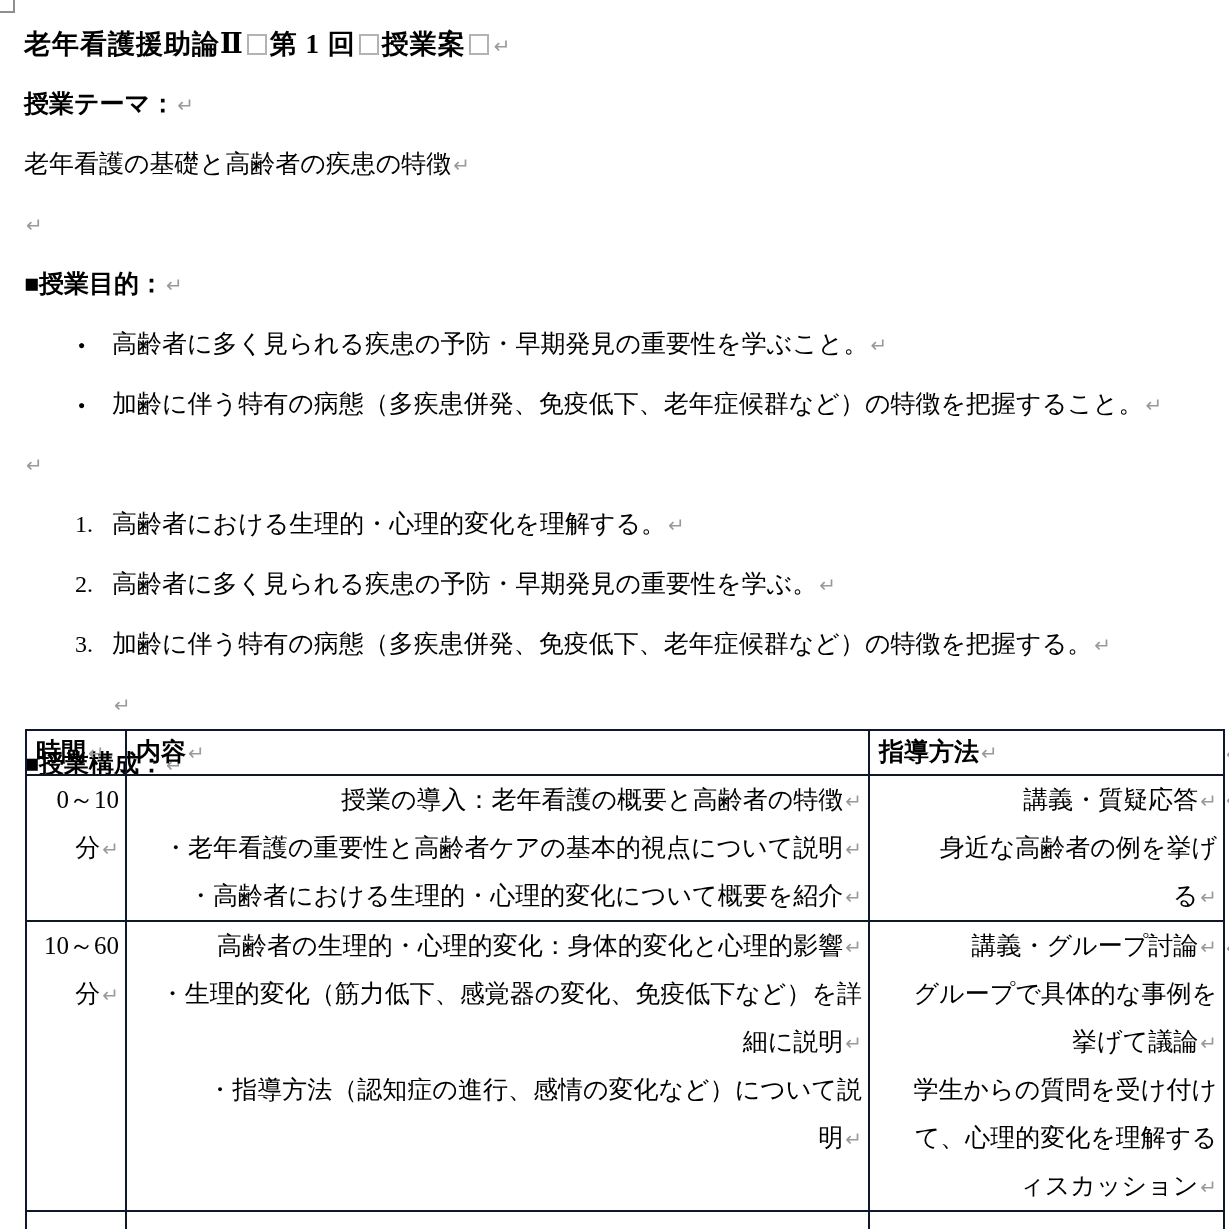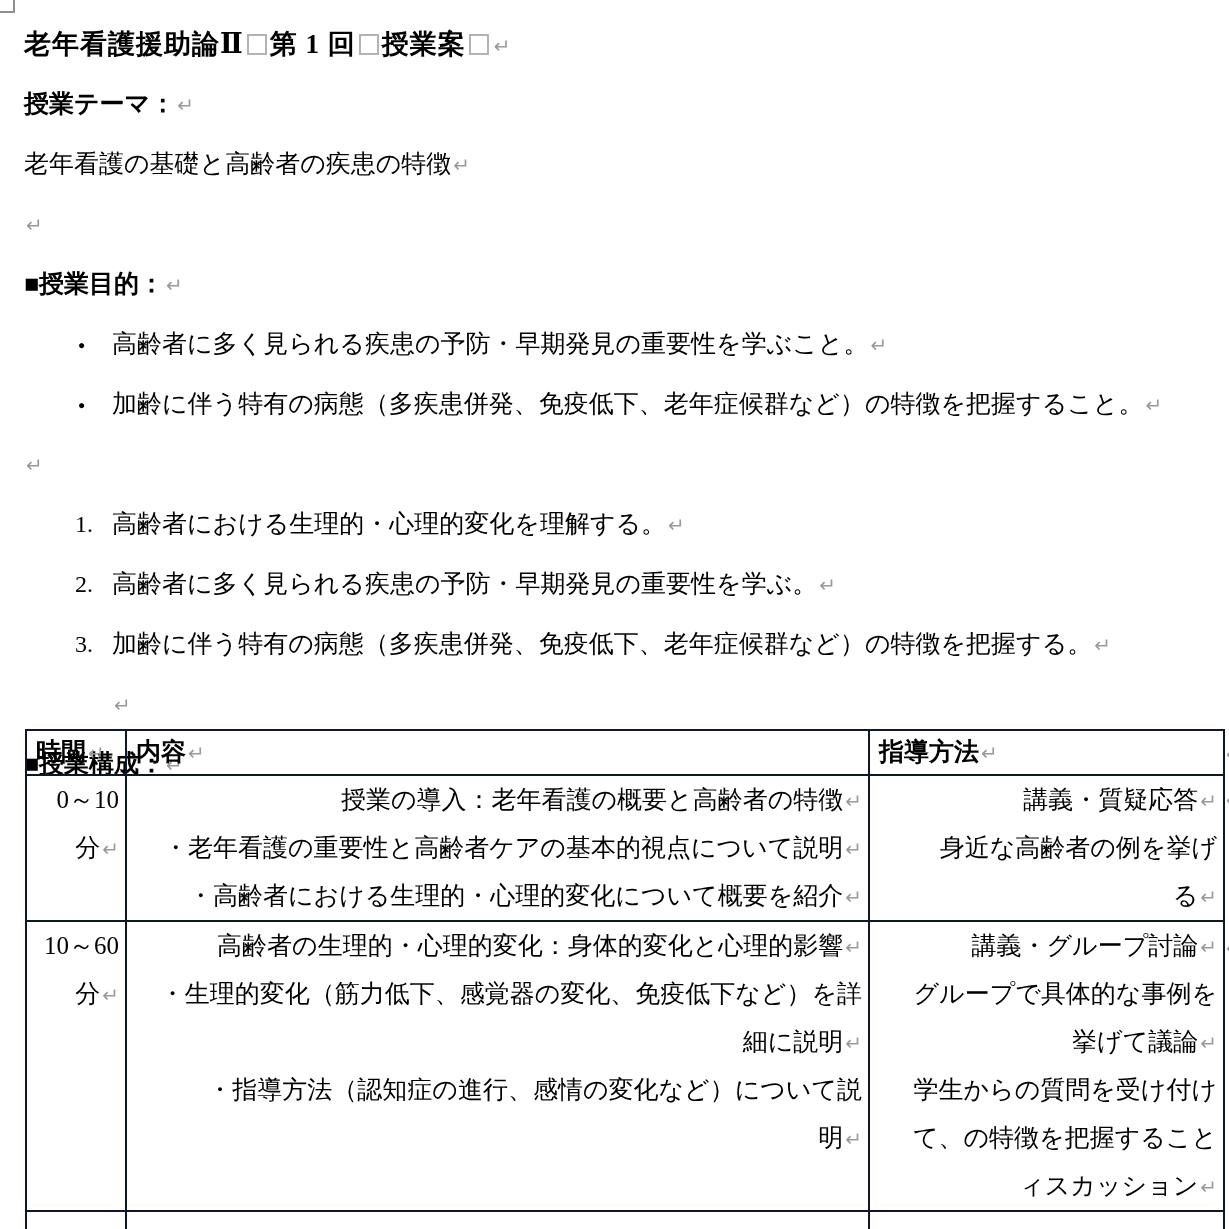--- a/index.html
+++ b/index.html
@@ -148,21 +148,21 @@
           <div class="cell-line">・生理的変化（筋力低下、感覚器の変化、免疫低下など）を詳</div>
           <div class="cell-line">細に説明<span class="pmark">↵</span></div>
           <div class="cell-line">・指導方法（認知症の進行、感情の変化など）について説</div>
           <div class="cell-line">明<span class="pmark">↵</span></div>
         </td>
     <td>
           <div class="cell-line">講義・グループ討論<span class="pmark">↵</span></div>
           <div class="cell-line">グループで具体的な事例を</div>
           <div class="cell-line">挙げて議論<span class="pmark">↵</span></div>
           <div class="cell-line">学生からの質問を受け付け</div>
-          <div class="cell-line">て、の特徴を把握すること</div>
+          <div class="cell-line">て、心理的変化を理解する</div>
           <div class="cell-line">ィスカッション<span class="pmark">↵</span></div>
         </td>
   </tr>
   <tr class="row-3">
     <td>
           <div class="cell-line"></div>
         </td>
     <td>
           <div class="cell-line"></div>
         </td>

